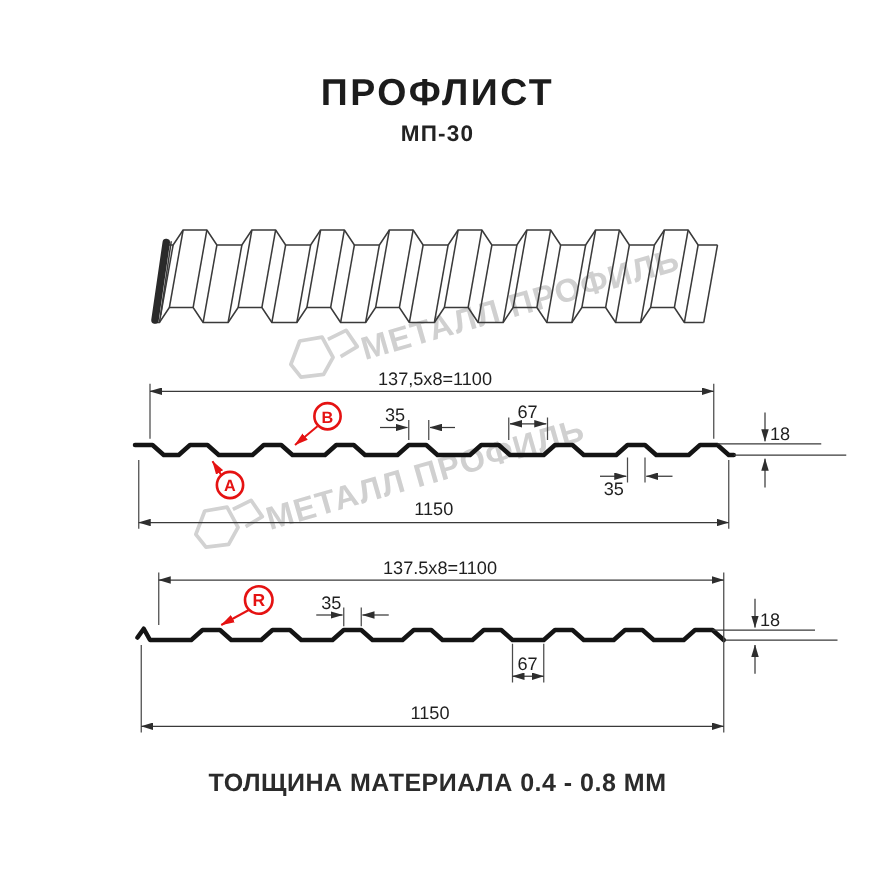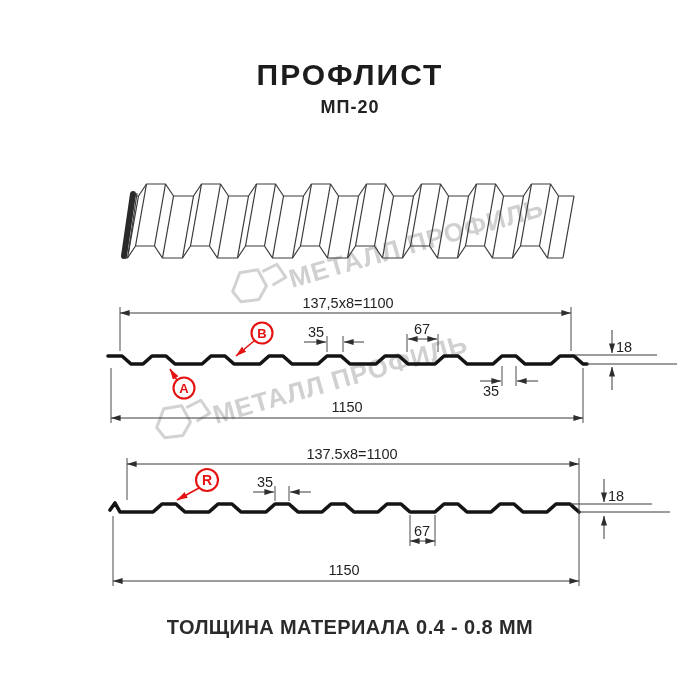--- a/index.html
+++ b/index.html
@@ -32,21 +32,21 @@
   .wm-text{font-family:"Liberation Sans",sans-serif;font-size:26px;font-weight:bold;letter-spacing:1px;fill:#d0d0d0;}
   .sheet3d{stroke:#3a3a3a;stroke-width:1.2;fill:none;stroke-linejoin:round;}
   .cutedge{stroke:#2a2a2a;stroke-width:6;fill:none;stroke-linecap:round;}
 </style>
 </head>
 <body>
 
 <div class="page">
 
   <div class="title">ПРОФЛИСТ</div>
-  <div class="subtitle">МП-20</div>
+  <div class="subtitle">МП-30</div>
 
   <svg class="drawing" width="700" height="700" viewBox="0 0 700 700">
     <defs>
       <marker id="arrD" viewBox="0 0 10 6" refX="9.6" refY="3" markerWidth="10" markerHeight="6" orient="auto-start-reverse" markerUnits="userSpaceOnUse">
         <path d="M0,0 L10,3 L0,6 Z" fill="#2e2e2e"></path>
       </marker>
       <marker id="arrR" viewBox="0 0 10 6" refX="9.6" refY="3" markerWidth="11" markerHeight="7" orient="auto-start-reverse" markerUnits="userSpaceOnUse">
         <path d="M0,0 L10,3 L0,6 Z" fill="#e51212"></path>
       </marker>
     </defs>

